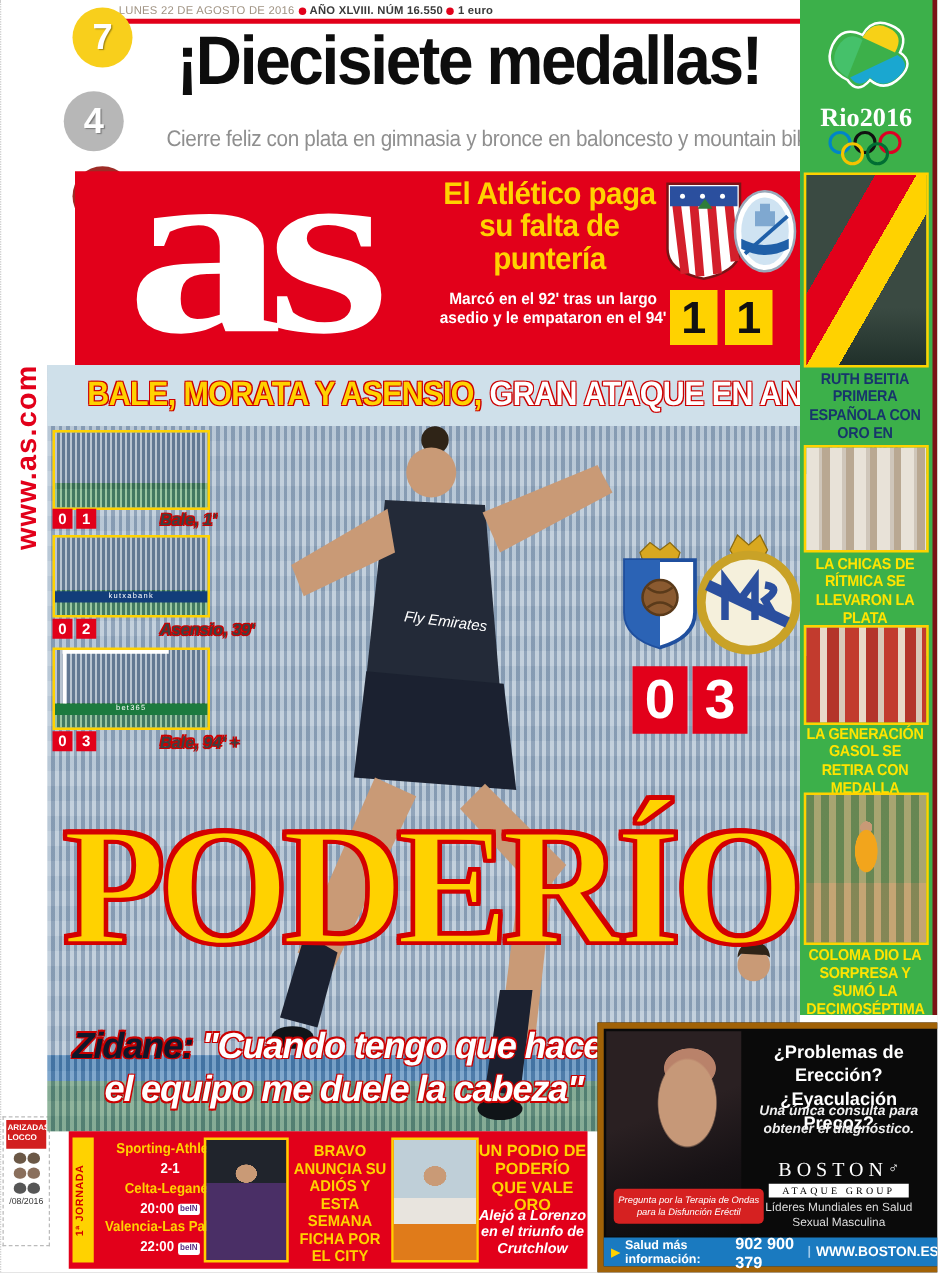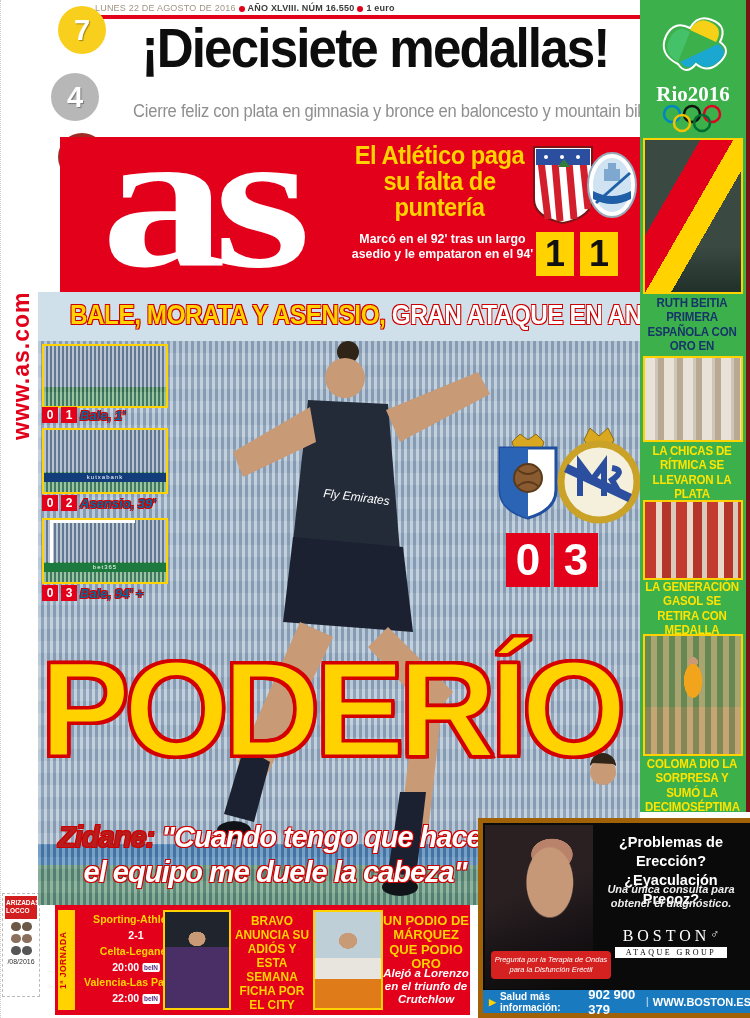--- a/index.html
+++ b/index.html
@@ -46,25 +46,25 @@
   .strap .sy{color:#ffd200;}
   .strap .sw{color:#fff;}
   .mini{left:42px;width:122px;height:60px;border:2px solid #ffd200;background:
       repeating-linear-gradient(90deg,rgba(255,255,255,.45) 0 2px,rgba(64,86,116,.45) 2px 4px),
       linear-gradient(180deg,#7e94ab 0 68%,#2e7d3a 68% 76%,#449552 76% 100%);overflow:hidden;}
   .board{position:absolute;left:0;bottom:10px;width:100%;background:#123d7a;color:#fff;font-size:6px;text-align:center;line-height:9px;letter-spacing:1px;}
   .post{position:absolute;left:6px;top:0;width:3px;height:70%;background:#fff;}
   .bar{position:absolute;left:6px;top:0;width:70%;height:3px;background:#fff;}
   .goalcap{left:42px;height:18px;display:flex;align-items:center;gap:3px;}
   .gsq{width:16px;height:16px;background:#e2001a;color:#fff;font-size:12px;font-weight:bold;text-align:center;line-height:16px;}
-  .gtxt{color:#0369a1;font-size:13px;font-weight:bold;font-style:italic;}
+  .gtxt{color:#404040;font-size:13px;font-weight:bold;font-style:italic;padding-left:48px;}
   .bigsq{width:44px;height:54px;background:#e2001a;color:#fff;font-size:44px;font-weight:bold;text-align:center;line-height:54px;}
-  .poderio{left:40px;top:642px;width:598px;text-align:left;color:#ffd200;font-size:135px;font-weight:bold;letter-spacing:-6px;line-height:1;-webkit-text-stroke:3px #d40000;white-space:nowrap;}
+  .poderio{left:40px;top:642px;width:598px;text-align:right;color:#ffd200;font-size:135px;font-weight:bold;letter-spacing:-6px;line-height:1;-webkit-text-stroke:3px #d40000;white-space:nowrap;font-family:Liberation Serif, serif;}
   .quote{left:40px;top:820px;width:470px;text-align:center;font-size:29px;font-weight:bold;font-style:italic;line-height:1.22;letter-spacing:-1px;}
-  .quote .zn{color:#b91c1c;}
+  .quote .zn{color:#0f172a;}
   .quote .qt{color:#fff;}
   
   .rail{left:640px;top:0;width:106px;height:812px;background:#3cb04a;border-right:4px solid #7a1416;}
   .rail .ph{position:absolute;left:3px;width:96px;border:2px solid #ffd200;}
   .railtxt{position:absolute;left:1px;width:102px;text-align:center;font-weight:bold;font-size:12.5px;line-height:1.15;letter-spacing:-.2px;transform:scaleX(.92);transform-origin:center;}
   .t-navy{color:#17356b;}
   .t-yel{color:#ffe400;}
   .riotext{position:absolute;left:0;top:82px;width:100%;text-align:center;color:#fff;font-family:"Liberation Serif",serif;font-weight:bold;font-size:21px;}
   
   .botbox{left:55px;top:905px;width:415px;height:110px;background:#e2001a;}
@@ -291,35 +291,36 @@
       <span class="fy">Valencia-Las Palmas</span><br>
       <span class="fw">22:00</span> <span class="bein">beIN</span>
     </div>
     <div class="botph" style="left:108px;width:64px;background:
         radial-gradient(14px 12px at 50% 28%,#c99a76 0 60%,rgba(0,0,0,0) 62%),
         linear-gradient(180deg,#20242c 0 36%,#4a2f66 36% 100%)"></div>
     <div class="bravotxt">BRAVO ANUNCIA SU ADIÓS Y ESTA SEMANA FICHA POR EL CITY</div>
     <div class="botph" style="left:258px;width:66px;background:
         radial-gradient(15px 13px at 50% 30%,#c99a76 0 60%,rgba(0,0,0,0) 62%),
         linear-gradient(180deg,#bfcfd8 0 48%,#e8e4de 48% 70%,#e07b1a 70% 100%)"></div>
-    <div class="marqhead">UN PODIO DE MÁRQUEZ QUE PODIO ORO</div>
+    <div class="marqhead">UN PODIO DE PODERÍO QUE VALE ORO</div>
     <div class="marqsub">Alejó a Lorenzo en el triunfo de Crutchlow</div>
   </div>
 
   <div class="abs boston">
     <div class="woman"></div>
     <div class="adq">
       <span>¿Problemas de Erección?</span><br>
       <span>¿Eyaculación Precoz?</span>
     </div>
     <div class="adconsult">Una única consulta para obtener el diagnóstico.</div>
     <div class="brand">
       <span>BOSTON</span><span class="male">♂</span>
     </div>
     <div class="brandsub">ATAQUE GROUP</div>
+    <div class="tagline">Líderes Mundiales en Salud Sexual Masculina</div>
     <div class="bubble">Pregunta por la Terapia de Ondas para la Disfunción Eréctil</div>
     <div class="adbar">
       <span class="arrow">▶</span>
       <span class="cta">Salud más información:</span>
       <span class="phone">902 900 379</span>
       <span class="sep">|</span>
       <span class="url">WWW.BOSTON.ES</span>
     </div>
   </div>
 

